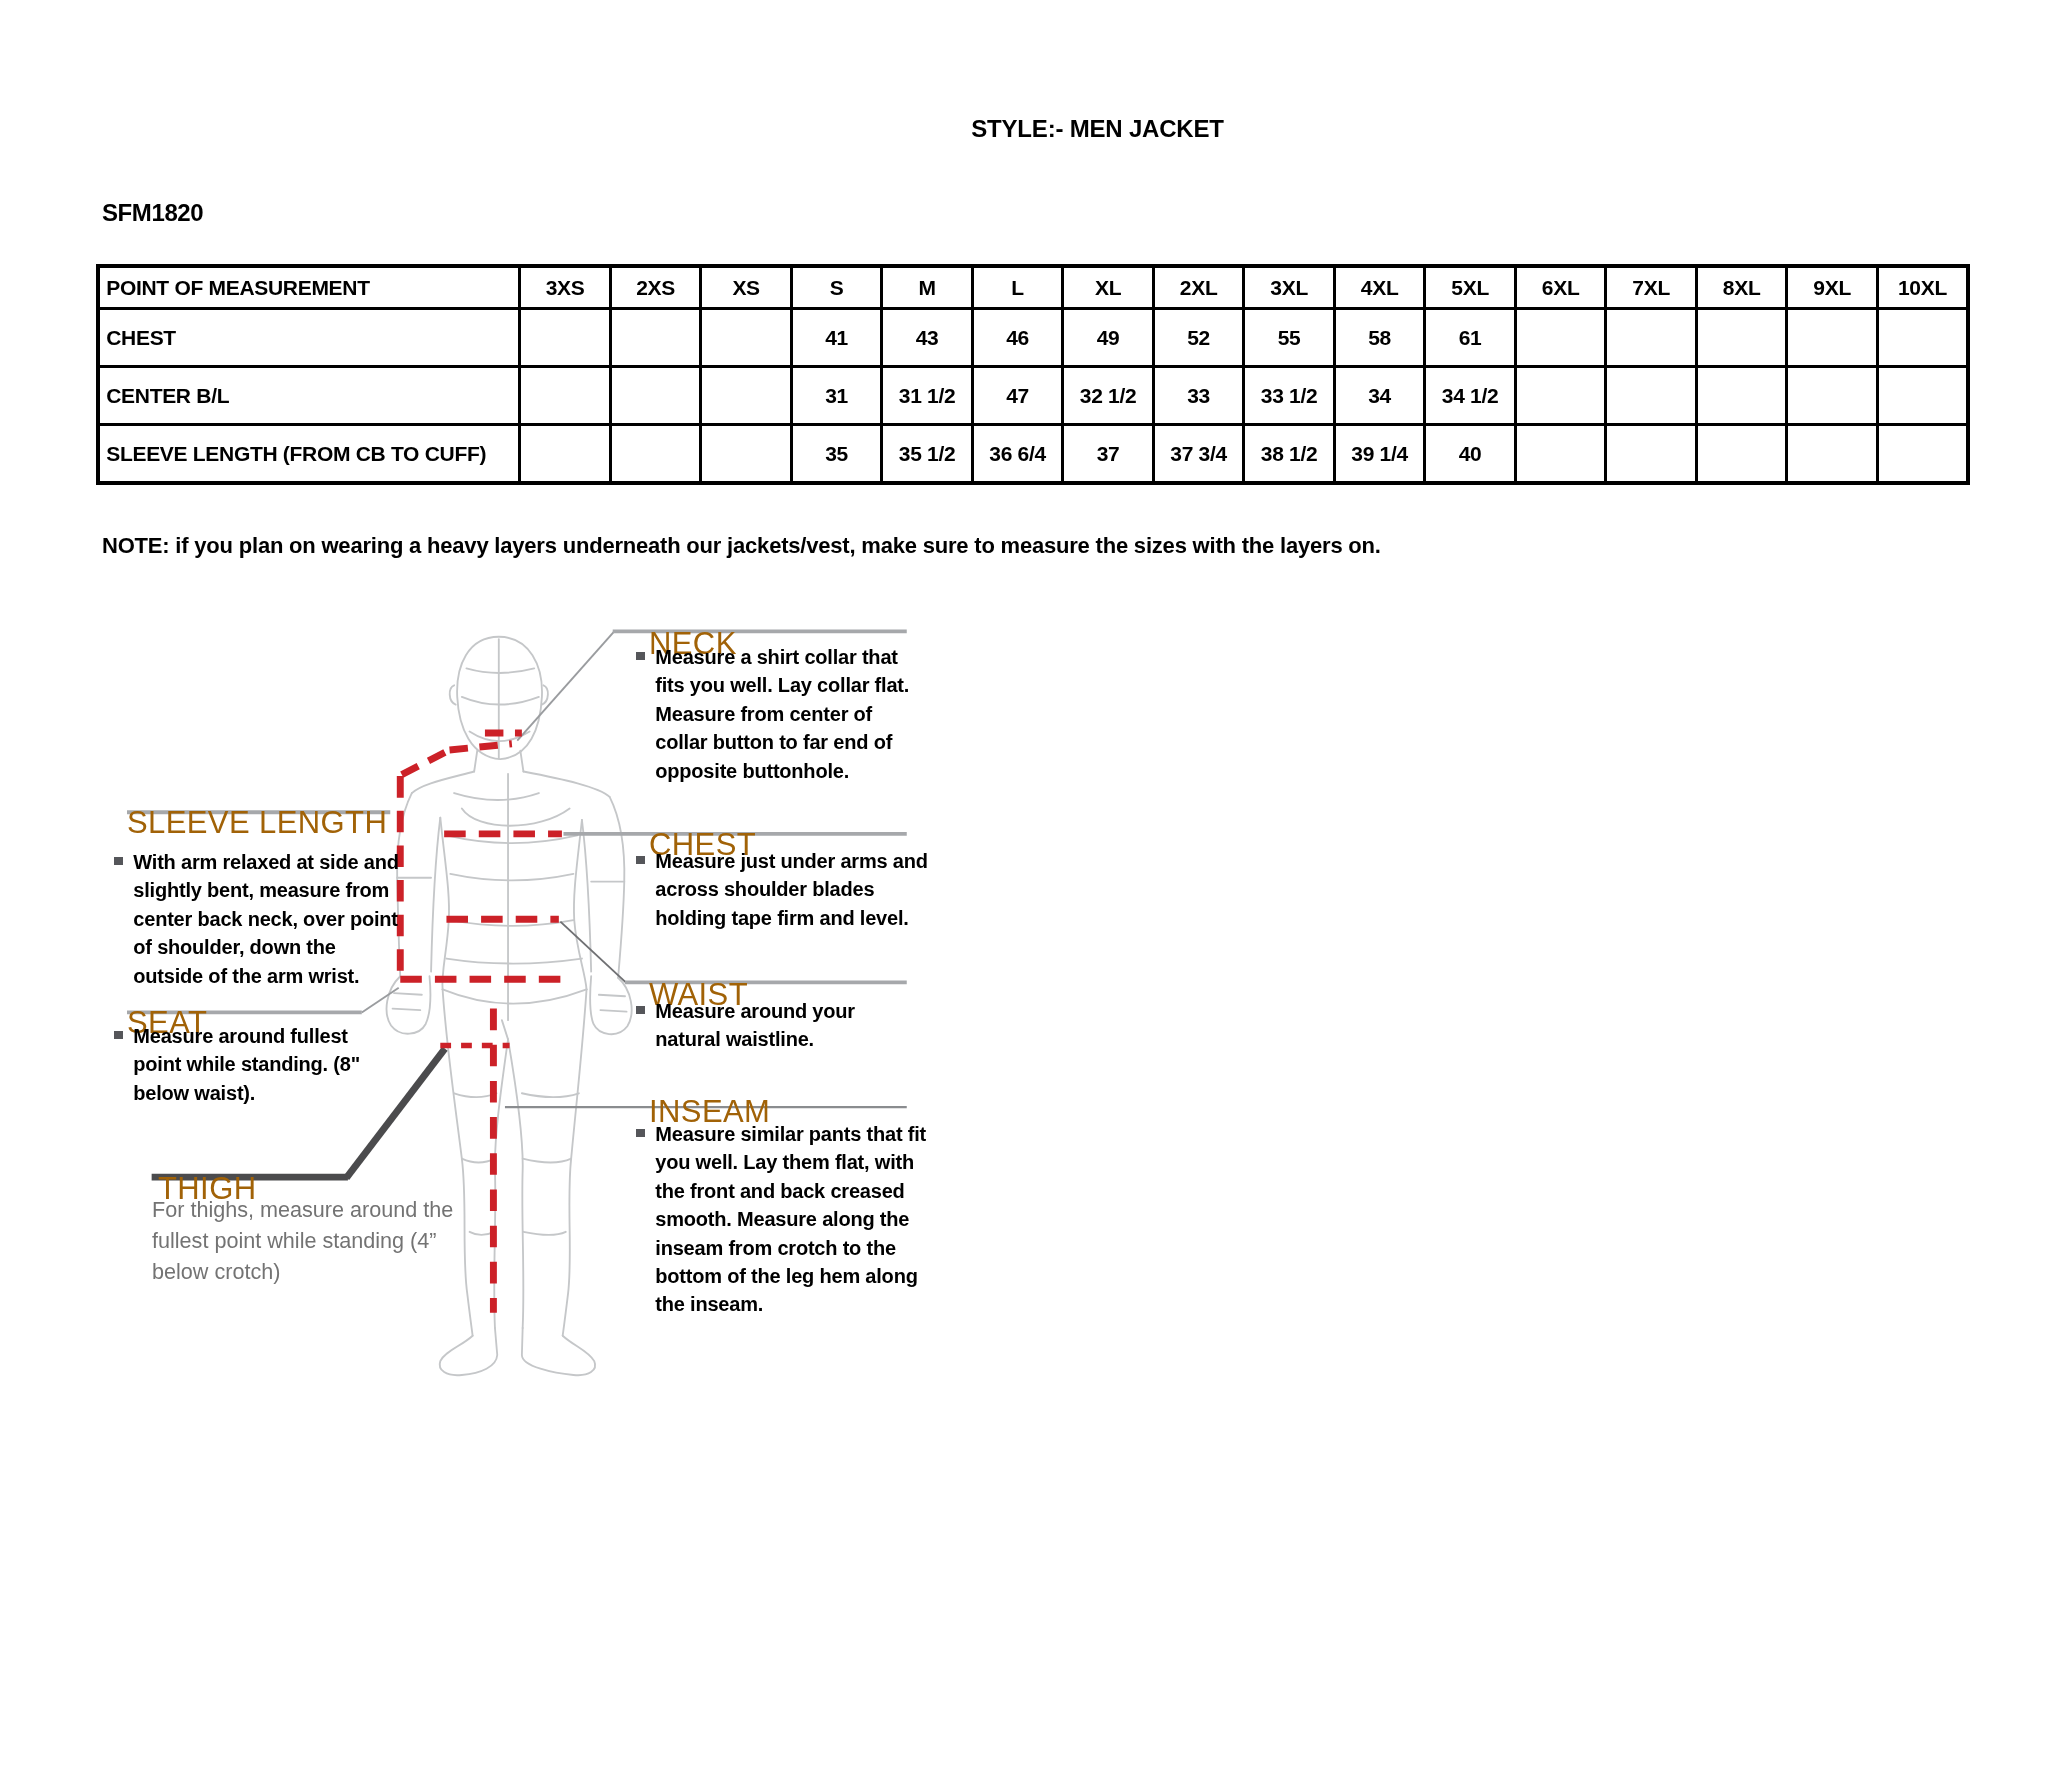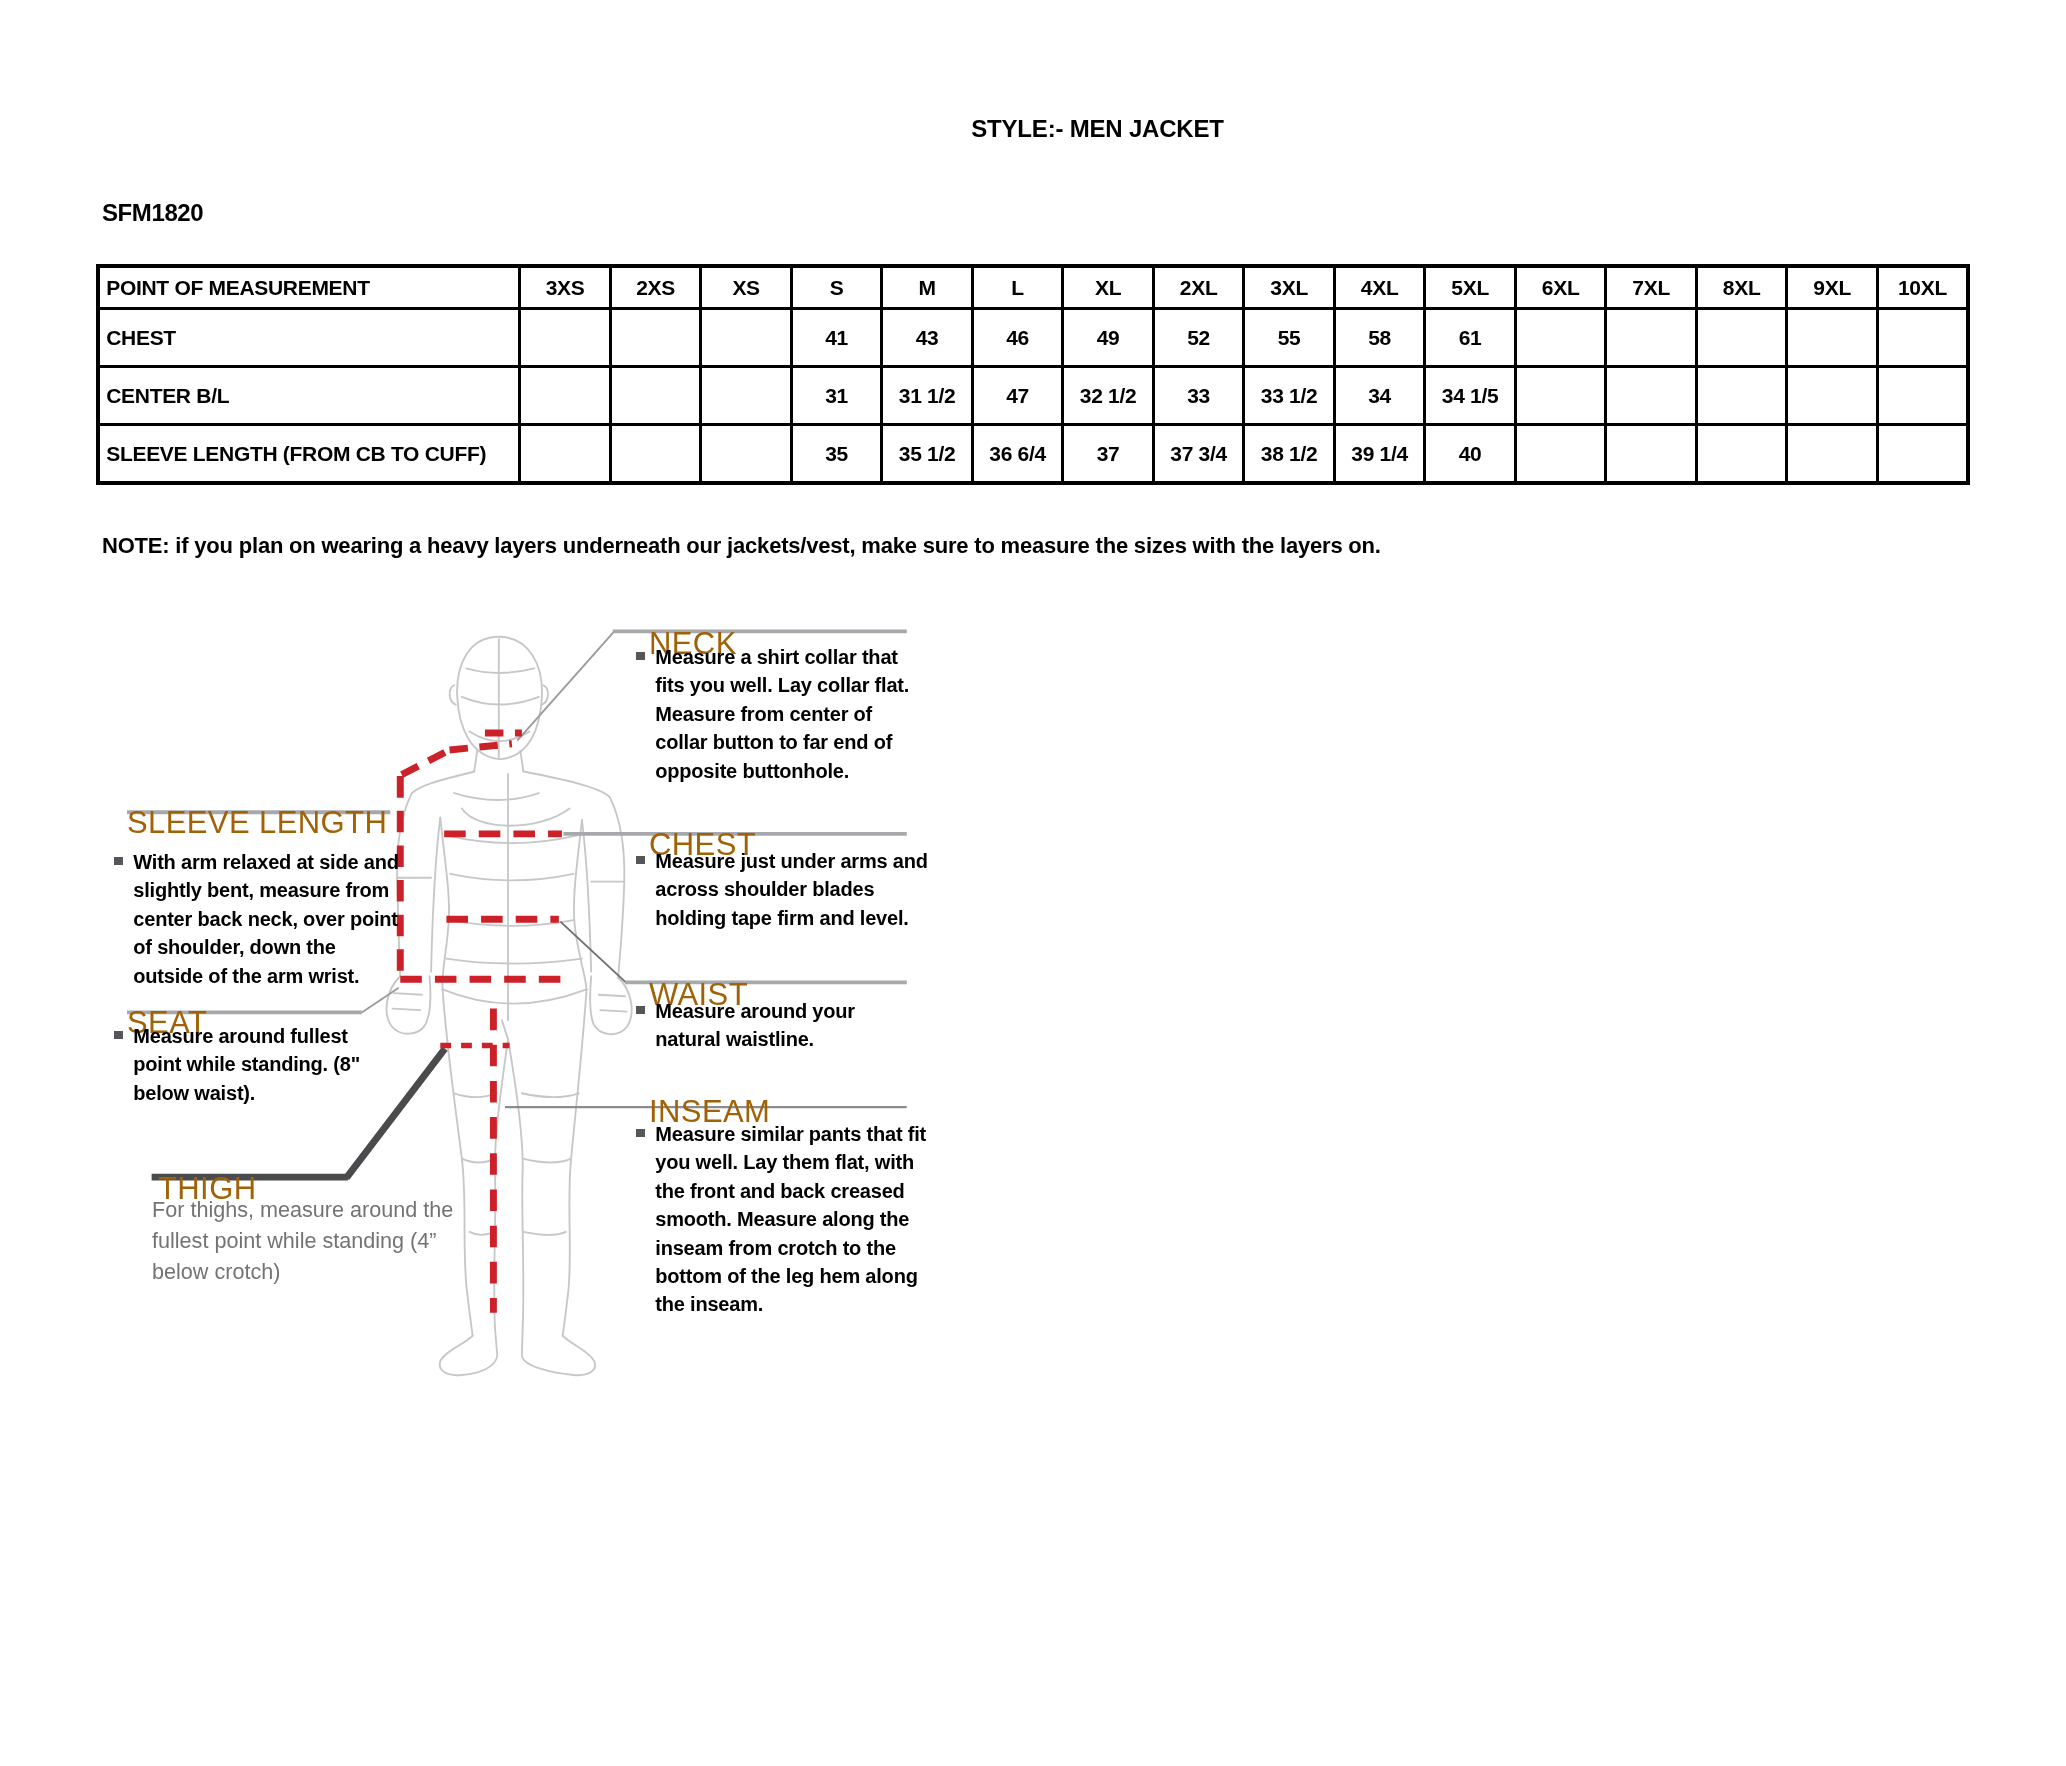--- a/index.html
+++ b/index.html
@@ -124,21 +124,21 @@
           <td class="size"></td>
           <td class="size"></td>
           <td class="size"></td>
           <td class="size">31</td>
           <td class="size">31 1/2</td>
           <td class="size">47</td>
           <td class="size">32 1/2</td>
           <td class="size">33</td>
           <td class="size">33 1/2</td>
           <td class="size">34</td>
-          <td class="size">34 1/5</td>
+          <td class="size">34 1/2</td>
           <td class="size"></td>
           <td class="size"></td>
           <td class="size"></td>
           <td class="size"></td>
           <td class="size"></td>
         </tr>
         <tr>
           <td class="pom">SLEEVE LENGTH (FROM CB TO CUFF)</td>
           <td class="size"></td>
           <td class="size"></td>

